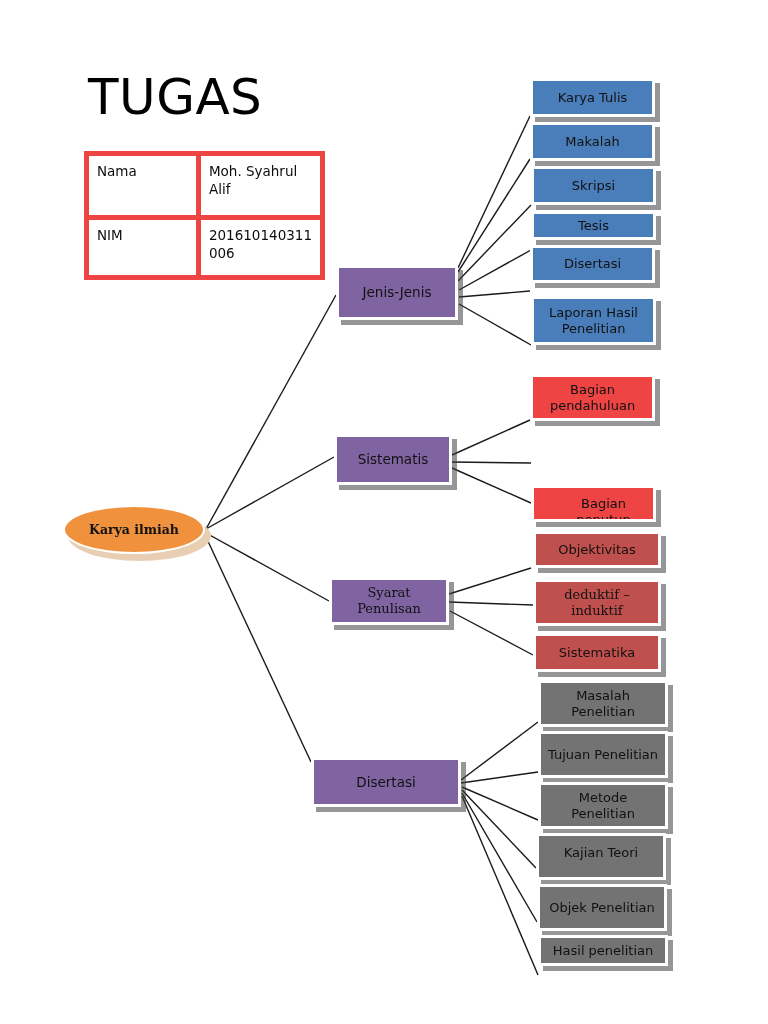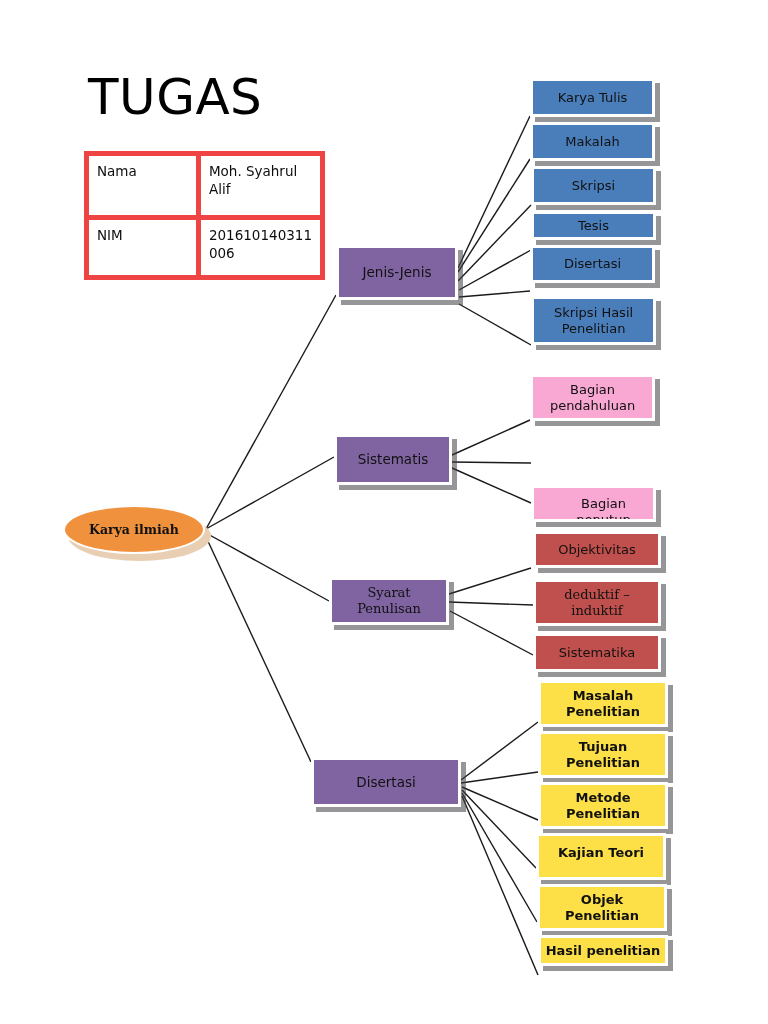--- a/index.html
+++ b/index.html
@@ -130,23 +130,23 @@
     padding: 0 4px;
   }
 
   
   .cat .body { background: #8064a2; }
   .cat .label { font-size: 13.5px; }
   .cat.serif .label { font-family: "DejaVu Serif", serif; font-size: 13px; }
 
   
   .blue  .body { background: #4a7ebb; }
-  .green .body { background: #f9a8d4; justify-content: flex-end; }
+  .green .body { background: #ef4444; justify-content: flex-end; }
   .red   .body { background: #c0504d; }
-  .cyan  .body { background: #fde047; font-weight: bold; }
+  .cyan  .body { background: #737373; }
 
   .red.serif .label { font-family: "DejaVu Serif", serif; font-size: 13px; }
 
   
   .clip .body { align-items: flex-start; }
   .clip .label { margin-top: 8px; margin-left: 20px; }
 
   
   .top .body { align-items: flex-start; }
   .top .label { margin-top: 9px; }
@@ -203,21 +203,21 @@
     </tbody>
   </table>
 
   <div class="root">
     <div class="shadow"></div>
     <div class="body">
       <span class="label">Karya ilmiah</span>
     </div>
   </div>
 
-  <div class="node cat" style="left:336px; top:245px; width:122px; height:55px;">
+  <div class="node cat" style="left:336px; top:265px; width:122px; height:55px;">
     <div class="shadow"></div>
     <div class="body">
       <span class="label">Jenis-Jenis</span>
     </div>
   </div>
 
   <div class="node blue" style="left:530px; top:78px; width:125px; height:39px;">
     <div class="shadow"></div>
     <div class="body">
       <span class="label">Karya Tulis</span>
@@ -243,21 +243,21 @@
   </div>
   <div class="node blue" style="left:530px; top:245px; width:125px; height:38px;">
     <div class="shadow"></div>
     <div class="body">
       <span class="label">Disertasi</span>
     </div>
   </div>
   <div class="node blue" style="left:531px; top:296px; width:125px; height:49px;">
     <div class="shadow"></div>
     <div class="body">
-      <span class="label">Skripsi Hasil Penelitian</span>
+      <span class="label">Laporan Hasil Penelitian</span>
     </div>
   </div>
 
   <div class="node cat" style="left:334px; top:434px; width:118px; height:51px;">
     <div class="shadow"></div>
     <div class="body">
       <span class="label">Sistematis</span>
     </div>
   </div>
 

